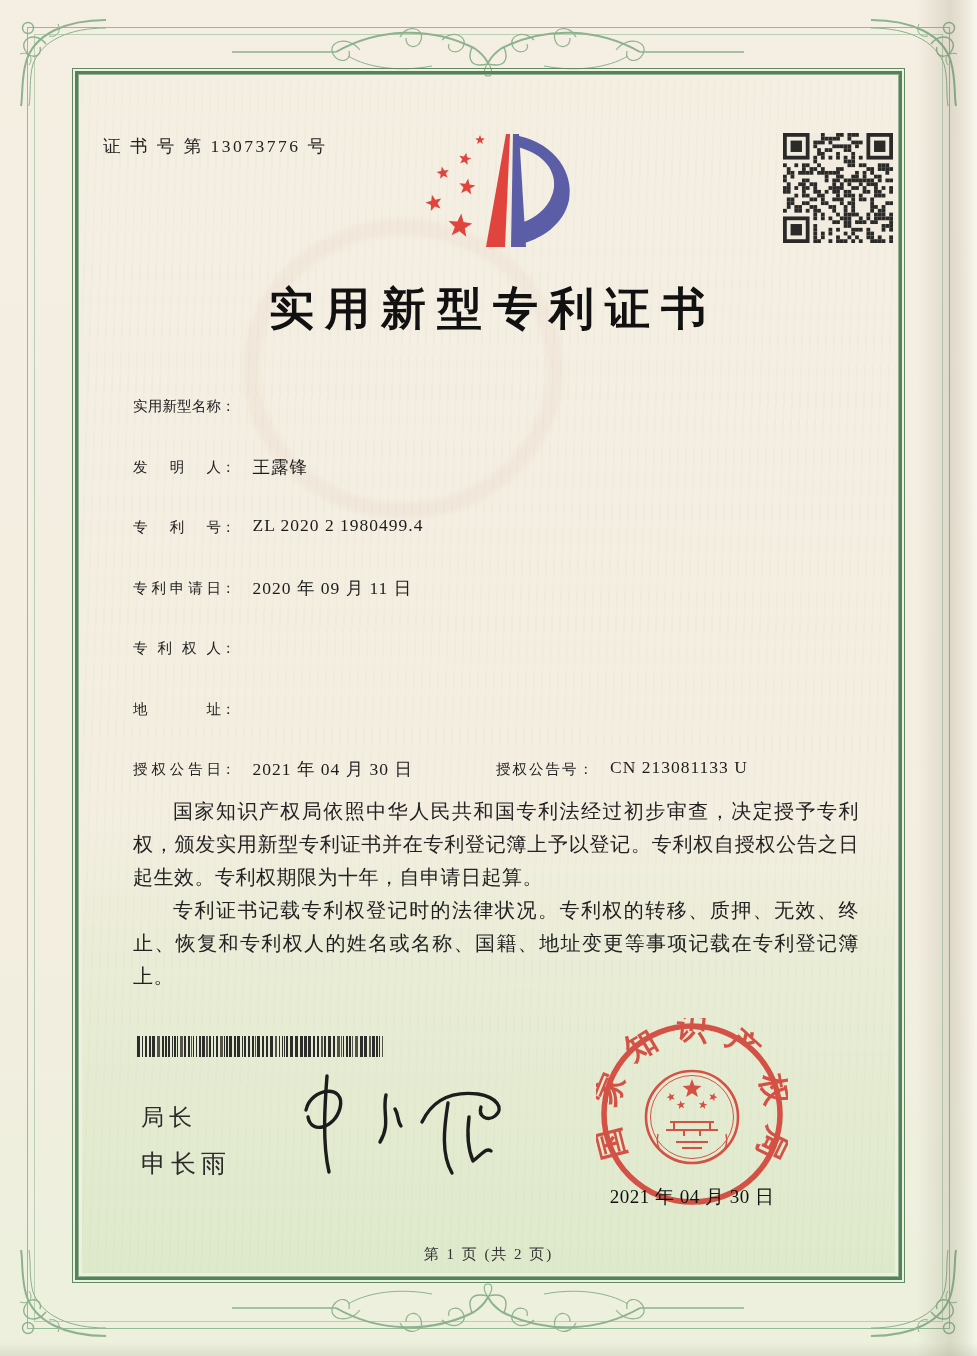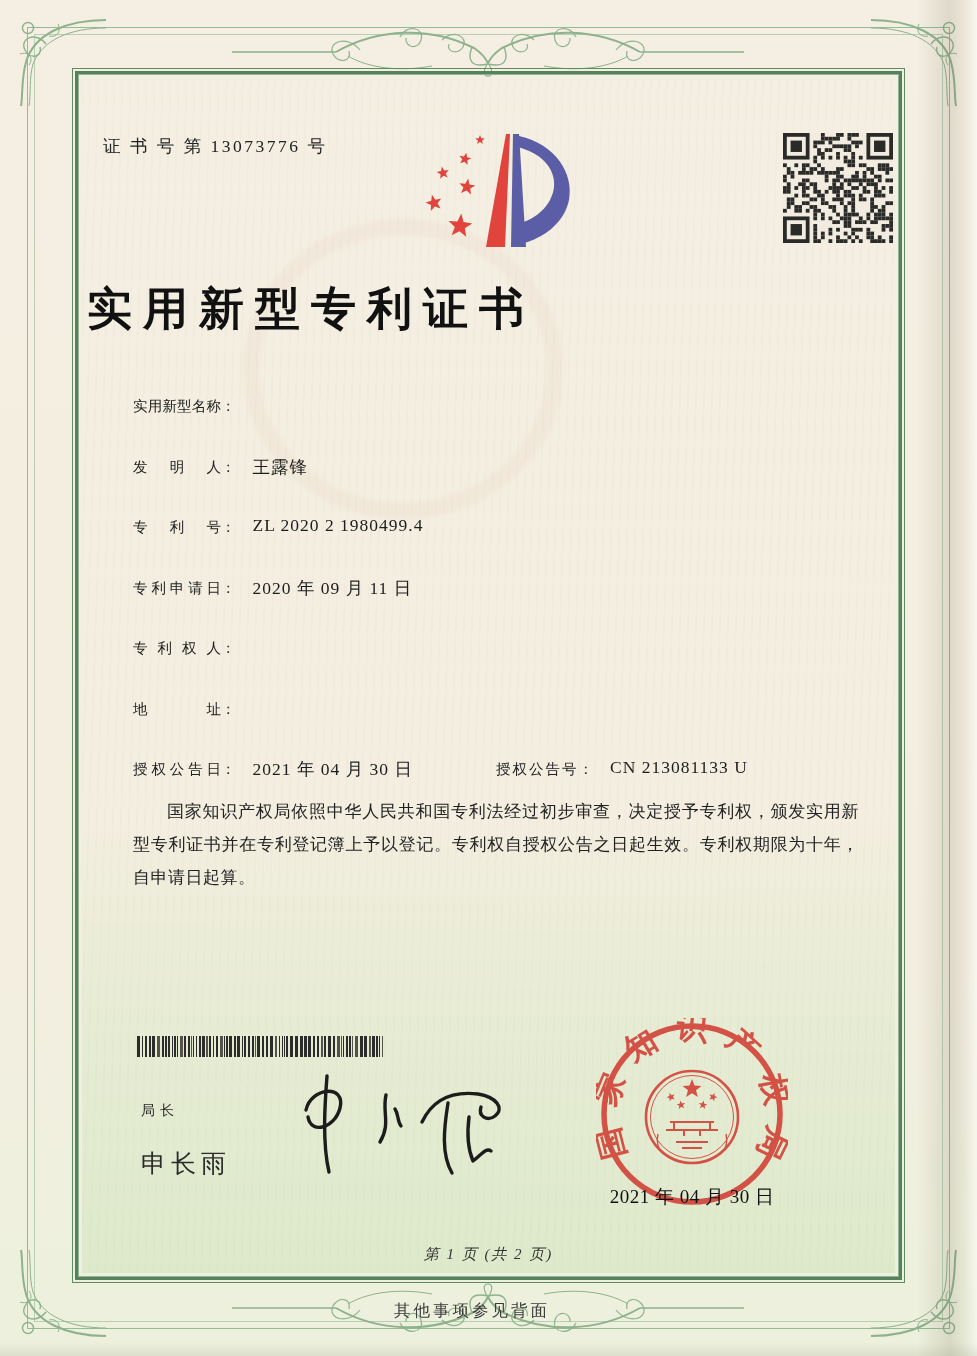--- a/index.html
+++ b/index.html
@@ -25,50 +25,50 @@
   .frame-in{position:absolute;left:5px;top:5px;right:5px;bottom:5px;border:1px solid #92b494;}
   .frame-bg{position:absolute;left:9px;top:9px;right:9px;bottom:9px;
       background:
         repeating-linear-gradient(92deg,rgba(140,175,130,.045) 0 1.5px,rgba(0,0,0,0) 1.5px 8px),
         linear-gradient(180deg,rgba(233,239,220,0) 62%,rgba(223,234,203,.45) 74%,rgba(218,231,198,.8) 100%);}
   .watermark-ring{position:absolute;left:170px;top:150px;width:320px;height:300px;border-radius:50%;
       border:16px solid rgba(225,130,115,.055);filter:blur(2px);z-index:1;}
 
   
   .cert-no{position:absolute;left:103px;top:134px;font-size:17.5px;letter-spacing:2.5px;color:#222;z-index:3;}
-  .title{position:absolute;left:72px;top:279px;width:833px;text-align:left;font-size:45px;font-weight:bold;
-         letter-spacing:11px;padding-left:15px;color:#111;z-index:3;}
+  .title{position:absolute;left:72px;top:279px;width:833px;text-align:center;font-size:45px;font-weight:bold;
+         letter-spacing:11px;padding-left:9px;color:#111;z-index:3;}
   .logo{position:absolute;left:418px;top:124px;width:162px;height:136px;z-index:3;}
   .qr{position:absolute;left:783px;top:133px;width:110px;height:110px;z-index:3;background:#f1ecdf;}
 
   .fields{position:absolute;left:133px;top:394px;width:740px;z-index:3;}
   .frow{position:relative;height:60.5px;display:flex;align-items:flex-start;}
   .flabel{display:inline-block;width:88px;font-size:14.5px;text-align:justify;text-align-last:justify;
           color:#222;padding-top:3px;}
   .fcolon{font-size:14.5px;padding-top:3px;margin-right:17px;}
   .fvalue{font-size:17.5px;letter-spacing:1px;color:#1d1d1d;}
   .grant-no{position:absolute;left:363px;top:0;display:flex;align-items:flex-start;}
   .grant-no .flabel{width:auto;text-align:left;text-align-last:auto;letter-spacing:2px;}
 
   .paras{position:absolute;left:133px;top:795px;width:726px;z-index:3;}
-  .paras p{margin:0;font-size:17px;line-height:33px;letter-spacing:.5px;text-align:justify;text-indent:2em;color:#222;}
+  .paras p{margin:0;font-size:20px;line-height:33px;letter-spacing:.5px;text-align:justify;text-indent:2em;color:#222;}
 
   .barcode{position:absolute;left:137px;top:1036px;width:252px;height:21px;z-index:3;font-size:0;}
   .barcode i{display:inline-block;height:100%;background:#2c2c2a;}
 
-  .signer-title{position:absolute;left:141px;top:1102px;font-size:14px;letter-spacing:5px;z-index:3;}
+  .signer-title{position:absolute;left:141px;top:1102px;font-size:23px;letter-spacing:5px;z-index:3;}
   .signer-name{position:absolute;left:141px;top:1147px;font-size:25px;letter-spacing:5px;z-index:3;text-align:center;}
   .signature{position:absolute;left:282px;top:1068px;width:232px;height:112px;z-index:3;}
 
   .seal{position:absolute;left:596px;top:1018px;width:192px;height:192px;z-index:2;opacity:.92;}
   .seal-date{position:absolute;left:594px;top:1184px;width:196px;text-align:center;font-size:19px;
              letter-spacing:.5px;color:#111;z-index:4;}
 
   .page-info{position:absolute;left:72px;top:1245px;width:833px;text-align:center;font-size:15px;
-             letter-spacing:2px;z-index:3;color:#333;font-style:italic;}
+             letter-spacing:2px;z-index:3;color:#333;}
   .back-note{position:absolute;left:72px;top:1300px;width:800px;text-align:center;font-size:16.5px;
              letter-spacing:3px;color:#3a3a38;z-index:3;}
 </style>
 </head>
 <body>
 
 <div class="page">
 
   <div class="deco-rect"></div>
   <div class="deco-rect2"></div>
@@ -504,20 +504,21 @@
       <span class="grant-no">
         <span class="flabel">授权公告号</span>
           <span class="fcolon">：</span>
         <span class="fvalue">CN 213081133 U</span>
       </span>
     </div>
   </div>
 
   <div class="paras">
     <p>国家知识产权局依照中华人民共和国专利法经过初步审查，决定授予专利权，颁发实用新型专利证书并在专利登记簿上予以登记。专利权自授权公告之日起生效。专利权期限为十年，自申请日起算。</p>
+    <p>专利证书记载专利权登记时的法律状况。专利权的转移、质押、无效、终止、恢复和专利权人的姓名或名称、国籍、地址变更等事项记载在专利登记簿上。</p>
   </div>
 
   <div class="barcode" id="barcode"><i style="width: 3px; margin-right: 2px;"></i><i style="width: 1px; margin-right: 2px;"></i><i style="width: 2px; margin-right: 2px;"></i><i style="width: 2px; margin-right: 1px;"></i><i style="width: 3px; margin-right: 2px;"></i><i style="width: 3px; margin-right: 2px; background: rgb(85, 82, 76);"></i><i style="width: 2px; margin-right: 1px;"></i><i style="width: 2px; margin-right: 1px;"></i><i style="width: 2px; margin-right: 2px;"></i><i style="width: 1px; margin-right: 1px;"></i><i style="width: 2px; margin-right: 1px;"></i><i style="width: 1px; margin-right: 2px;"></i><i style="width: 3px; margin-right: 1px; background: rgb(85, 82, 76);"></i><i style="width: 2px; margin-right: 2px;"></i><i style="width: 2px; margin-right: 1px;"></i><i style="width: 1px; margin-right: 1px; background: rgb(85, 82, 76);"></i><i style="width: 1px; margin-right: 2px;"></i><i style="width: 1px; margin-right: 2px;"></i><i style="width: 2px; margin-right: 1px;"></i><i style="width: 3px; margin-right: 1px;"></i><i style="width: 2px; margin-right: 1px; background: rgb(85, 82, 76);"></i><i style="width: 2px; margin-right: 2px;"></i><i style="width: 1px; margin-right: 2px;"></i><i style="width: 2px; margin-right: 2px;"></i><i style="width: 3px; margin-right: 1px; background: rgb(85, 82, 76);"></i><i style="width: 1px; margin-right: 1px;"></i><i style="width: 2px; margin-right: 1px;"></i><i style="width: 3px; margin-right: 2px;"></i><i style="width: 2px; margin-right: 1px;"></i><i style="width: 3px; margin-right: 2px;"></i><i style="width: 1px; margin-right: 1px;"></i><i style="width: 2px; margin-right: 2px;"></i><i style="width: 2px; margin-right: 2px;"></i><i style="width: 2px; margin-right: 1px;"></i><i style="width: 1px; margin-right: 1px; background: rgb(85, 82, 76);"></i><i style="width: 3px; margin-right: 2px;"></i><i style="width: 2px; margin-right: 2px;"></i><i style="width: 2px; margin-right: 2px;"></i><i style="width: 3px; margin-right: 2px;"></i><i style="width: 2px; margin-right: 2px; background: rgb(85, 82, 76);"></i><i style="width: 1px; margin-right: 2px;"></i><i style="width: 1px; margin-right: 1px;"></i><i style="width: 1px; margin-right: 1px;"></i><i style="width: 2px; margin-right: 2px;"></i><i style="width: 3px; margin-right: 2px;"></i><i style="width: 3px; margin-right: 2px;"></i><i style="width: 3px; margin-right: 1px;"></i><i style="width: 3px; margin-right: 1px;"></i><i style="width: 3px; margin-right: 2px;"></i><i style="width: 2px; margin-right: 2px;"></i><i style="width: 2px; margin-right: 2px;"></i><i style="width: 2px; margin-right: 1px; background: rgb(85, 82, 76);"></i><i style="width: 2px; margin-right: 2px;"></i><i style="width: 3px; margin-right: 2px;"></i><i style="width: 2px; margin-right: 2px;"></i><i style="width: 3px; margin-right: 1px; background: rgb(85, 82, 76);"></i><i style="width: 1px; margin-right: 1px; background: rgb(85, 82, 76);"></i><i style="width: 1px; margin-right: 2px;"></i><i style="width: 2px; margin-right: 1px;"></i><i style="width: 2px; margin-right: 1px;"></i><i style="width: 1px; margin-right: 2px; background: rgb(85, 82, 76);"></i><i style="width: 3px; margin-right: 2px; background: rgb(85, 82, 76);"></i><i style="width: 3px; margin-right: 1px;"></i><i style="width: 3px; margin-right: 2px;"></i><i style="width: 2px; margin-right: 1px; background: rgb(85, 82, 76);"></i><i style="width: 3px; margin-right: 1px;"></i><i style="width: 2px; margin-right: 1px;"></i><i style="width: 1px; margin-right: 2px;"></i><i style="width: 1px; margin-right: 1px; background: rgb(85, 82, 76);"></i></div>
 
   <div class="signer-title">局长</div>
   <div class="signer-name">申长雨</div>
   <svg class="signature" viewBox="0 0 232 112">
     <g fill="none" stroke="#1c1c1c" stroke-width="3.4" stroke-linecap="round" stroke-linejoin="round">
       <path d="M45,8 C43,34 40,74 47,104"></path>
       <path d="M24,42 C29,19 64,16 58,40 C53,60 29,67 26,49"></path>
@@ -544,17 +545,16 @@
       <polygon fill="#d2453a" stroke="none" points="107.63,82.54 108.31,85.64 111.43,86.22 108.70,87.83 109.11,90.97 106.74,88.87 103.87,90.24 105.14,87.33 102.96,85.03 106.11,85.33"></polygon>
       <polygon fill="#d2453a" stroke="none" points="118.54,74.77 118.57,77.94 121.50,79.16 118.49,80.16 118.24,83.33 116.35,80.78 113.27,81.52 115.11,78.93 113.45,76.23 116.48,77.18"></polygon>
       <path d="M74,104 h44 M70,112 h52 M78,104 v8 M114,104 v8 M88,112 v6 M104,112 v6" stroke-width="2"></path>
       <path d="M80,124 h32 M86,130 h20" stroke-width="2"></path>
       <path d="M62,116 c-2,8 0,16 6,20 M130,116 c2,8 0,16 -6,20" stroke-width="1.4"></path>
     </g>
   </svg>
   <div class="seal-date">2021 年 04 月 30 日</div>
 
   <div class="page-info">第 1 页 (共 2 页)</div>
-  <div class="back-note">其他事项参见背面</div>
 
   <div class="edge-shade"></div>
   <div class="edge-shade-b"></div>
 </div>
 
 </body></html>

